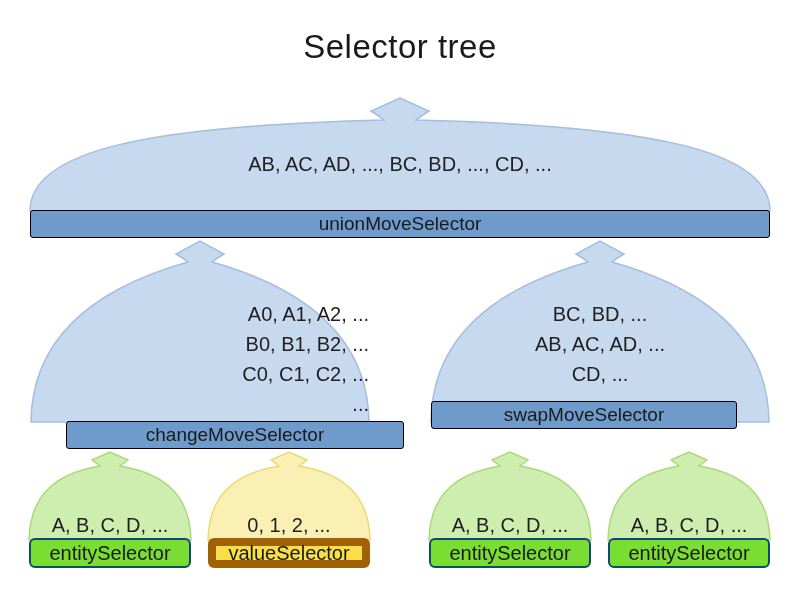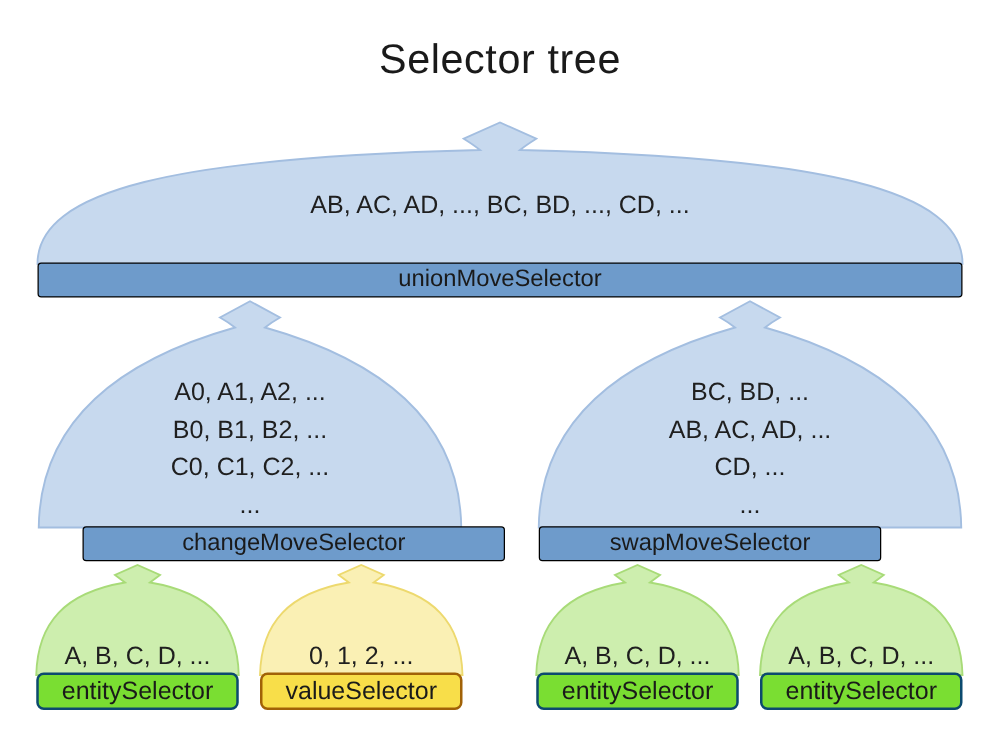--- a/index.html
+++ b/index.html
@@ -29,21 +29,21 @@
     position:absolute; display:flex; align-items:center; justify-content:center;
     box-sizing:border-box; white-space:nowrap;
   }
   .bar-move {
     background:#6e9bcb; border:1.5px solid #000; border-radius:3px; font-size:19px;
   }
   .bar-entity {
     background:#7ade32; border:2px solid #0c4a6e; border-radius:6px; font-size:20px;
   }
   .bar-value {
-    background:#f8de49; border:2px solid #a16207; border-radius:6px; font-size:20px;
+    background:#f8de49; border:8px solid #a16207; border-radius:6px; font-size:20px;
   }
 </style>
 </head>
 <body>
 
 <div class="stage">
 
   <div class="title">Selector tree</div>
 
   <svg class="layer" width="800" height="600" viewBox="0 0 800 600">
@@ -56,37 +56,37 @@
     <path class="funnel-entity" d="M 608,540 C 609,498 631,474 679,466 Q 675,463 671,460 L 689,452 L 707,460 Q 703,463 699,466 C 747,474 769,498 770,540 Z" fill="#cdeeae"></path>
   </svg>
 
   <div class="ftext two-lines" style="left:30px; top:150px; width:740px;">
     <div>AB, AC, AD, ..., BC, BD, ..., CD, ...</div>
   </div>
   <div class="bar bar-move" style="left:30px; top:210px; width:740px; height:28px;">
     <span>unionMoveSelector</span>
   </div>
 
-  <div class="ftext four-lines" style="left:31px; top:299px; width:338px;">
+  <div class="ftext four-lines" style="left:31px; top:299px; width:338px;text-align:right;">
     <div>A0, A1, A2, ...</div>
     <div>B0, B1, B2, ...</div>
     <div>C0, C1, C2, ...</div>
     <div>...</div>
   </div>
   <div class="bar bar-move" style="left:31px; top:421px; width:338px; height:28px;margin-left:35px;">
     <span>changeMoveSelector</span>
   </div>
 
   <div class="ftext four-lines" style="left:431px; top:299px; width:338px;">
     <div>BC, BD, ...</div>
     <div>AB, AC, AD, ...</div>
     <div>CD, ...</div>
     <div>...</div>
   </div>
-  <div class="bar bar-move" style="left:431px; top:421px; width:274px; height:28px;">
+  <div class="bar bar-move" style="left:431px; top:401px; width:306px; height:28px;">
     <span>swapMoveSelector</span>
   </div>
 
   <div class="ftext one-line" style="left:29px; top:513px; width:162px;">A, B, C, D, ...</div>
   <div class="bar bar-entity" style="left:29px; top:538px; width:162px; height:30px;">
     <span>entitySelector</span>
   </div>
 
   <div class="ftext one-line" style="left:208px; top:513px; width:162px;">0, 1, 2, ...</div>
   <div class="bar bar-value" style="left:208px; top:538px; width:162px; height:30px;">

